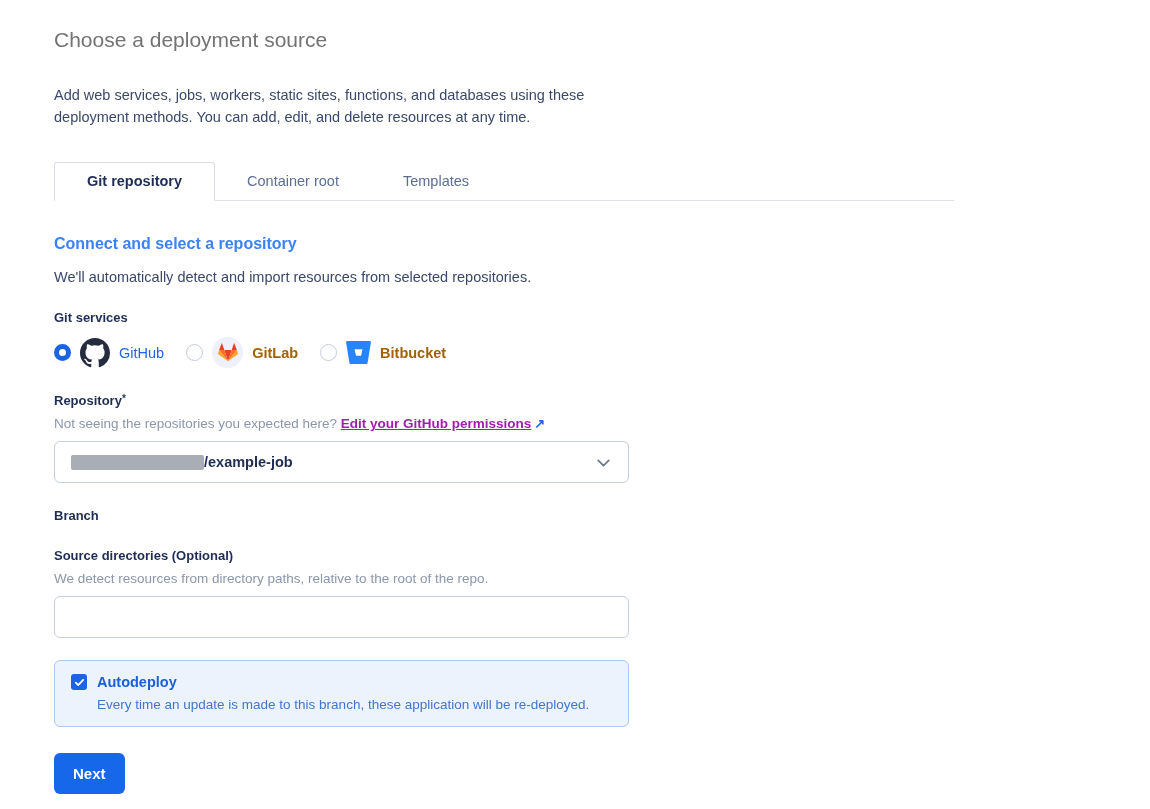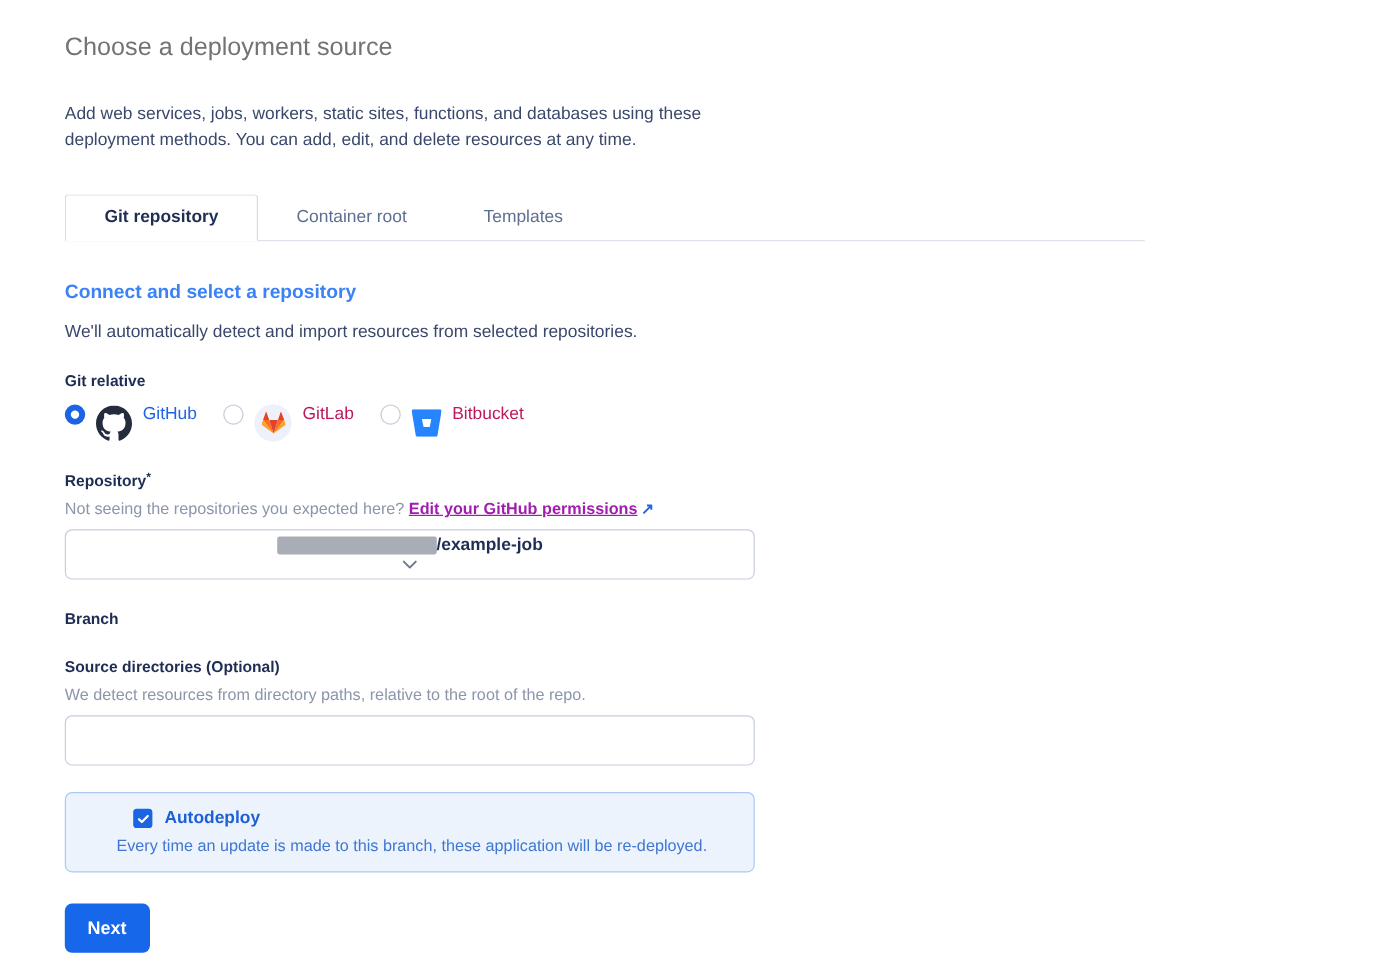--- a/index.html
+++ b/index.html
@@ -15,38 +15,38 @@
 
   .section-heading { margin-top: 34px; font-size: 16px; font-weight: 700; color: #3b82f6; }
   .section-sub { margin-top: 16px; font-size: 14.5px; color: #3a486b; }
 
   .field-label { margin-top: 25px; font-size: 13px; font-weight: 700; color: #1f2d54; }
   .required-star { font-size: 10px; vertical-align: top; color: #1f2d54; }
   .field-helper { margin-top: 8px; font-size: 13.5px; color: #8b96ab; }
   .helper-link { color: #a21caf; font-weight: 700; text-decoration: underline; cursor: pointer; }
   .ext-arrow { color: #2264e5; font-weight: 700; text-decoration: none; font-size: 13px; margin-left: 3px; }
 
-  .provider-row { margin-top: 12px; display: flex; }
+  .provider-row { margin-top: 12px; display: flex; align-items: center; }
   .radio { width: 17px; height: 17px; border-radius: 50%; flex: 0 0 auto; }
   .radio.selected { border: 5px solid #1b64e4; background: #fff; }
   .radio.unselected { border: 1.5px solid #c3cbda; background: #fff; }
   .provider-icon { display: flex; align-items: center; justify-content: center; margin-left: 9px; }
   .gitlab-bg { width: 31px; height: 31px; border-radius: 50%; background: #eef0fa; display: flex; align-items: center; justify-content: center; }
   .provider-name { margin-left: 9px; font-size: 14.5px; }
   .provider-name.linked { color: #2264e5; cursor: pointer; }
-  .provider-name.plain { color: #be185d; }
+  .provider-name.plain { color: #a16207; font-weight: bold; }
   .provider-gap { width: 22px; }
 
-  .select-box { margin-top: 10px; width: 575px; height: 42px; border: 1px solid #c6cfdd; border-radius: 6px; background: #fff; display: flex; align-items: center; justify-content: space-between; padding: 4px 16px; cursor: pointer; flex-direction: column; }
+  .select-box { margin-top: 10px; width: 575px; height: 42px; border: 1px solid #c6cfdd; border-radius: 6px; background: #fff; display: flex; align-items: center; justify-content: space-between; padding: 16px 16px; cursor: pointer; }
   .select-value { display: flex; align-items: center; font-size: 14.5px; font-weight: 700; color: #1f2d54; }
   .redacted-block { display: inline-block; width: 133px; height: 15px; background: #a9adb5; border-radius: 2px; margin-right: 0; }
   .text-input { margin-top: 10px; width: 575px; height: 42px; border: 1px solid #c6cfdd; border-radius: 6px; background: #fff; padding: 0 16px; font-size: 14.5px; color: #1f2d54; font-family: "Liberation Sans", sans-serif; outline: none; }
 
   .autodeploy-box { margin-top: 22px; width: 575px; background: #ecf3fd; border: 1px solid #abc9f1; border-radius: 6px; padding: 13px 16px 14px; }
-  .autodeploy-top { display: flex; align-items: center; margin-left: 40px; }
+  .autodeploy-top { display: flex; align-items: center; }
   .checkbox { width: 16px; height: 16px; background: #1b64e4; border-radius: 3px; display: flex; align-items: center; justify-content: center; flex: 0 0 auto; cursor: pointer; }
   .autodeploy-label { margin-left: 10px; font-size: 14.5px; font-weight: 700; color: #1d5fd6; }
   .autodeploy-desc { margin-left: 26px; margin-top: 7px; font-size: 13.5px; color: #3f77d2; }
 
   .next-button { margin-top: 26px; display: inline-block; background: #1667ea; color: #ffffff; font-size: 15px; font-weight: 600; font-family: "Liberation Sans", sans-serif; border: none; border-radius: 6px; padding: 12px 19px; cursor: pointer; }
 </style>
 </head>
 <body>
 
 <div class="container">
@@ -56,21 +56,21 @@
 
   <div class="tabbar">
     <div class="tab active">Git repository</div>
     <div class="tab">Container root</div>
     <div class="tab">Templates</div>
   </div>
 
   <h2 class="section-heading">Connect and select a repository</h2>
   <p class="section-sub">We'll automatically detect and import resources from selected repositories.</p>
 
-  <div class="field-label">Git relative</div>
+  <div class="field-label">Git services</div>
 
   <div class="provider-row">
     <span class="radio selected"></span>
     <span class="provider-icon">
       <svg width="30" height="30" viewBox="0 0 16 16">
         <path fill="#252c3d" d="M8 0C3.58 0 0 3.58 0 8c0 3.54 2.29 6.53 5.47 7.59.4.07.55-.17.55-.38 0-.19-.01-.82-.01-1.49-2.01.37-2.53-.49-2.69-.94-.09-.23-.48-.94-.82-1.13-.28-.15-.68-.52-.01-.53.63-.01 1.08.58 1.23.82.72 1.21 1.87.87 2.33.66.07-.52.28-.87.51-1.07-1.78-.2-3.64-.89-3.64-3.95 0-.87.31-1.59.82-2.15-.08-.2-.36-1.02.08-2.12 0 0 .67-.21 2.2.82a7.4 7.4 0 0 1 2-.27c.68 0 1.36.09 2 .27 1.53-1.04 2.2-.82 2.2-.82.44 1.1.16 1.92.08 2.12.51.56.82 1.27.82 2.15 0 3.07-1.87 3.75-3.65 3.95.29.25.54.73.54 1.48 0 1.07-.01 1.93-.01 2.2 0 .21.15.46.55.38A8.01 8.01 0 0 0 16 8c0-4.42-3.58-8-8-8z"></path>
       </svg>
     </span>
     <span class="provider-name linked">GitHub</span>
 

